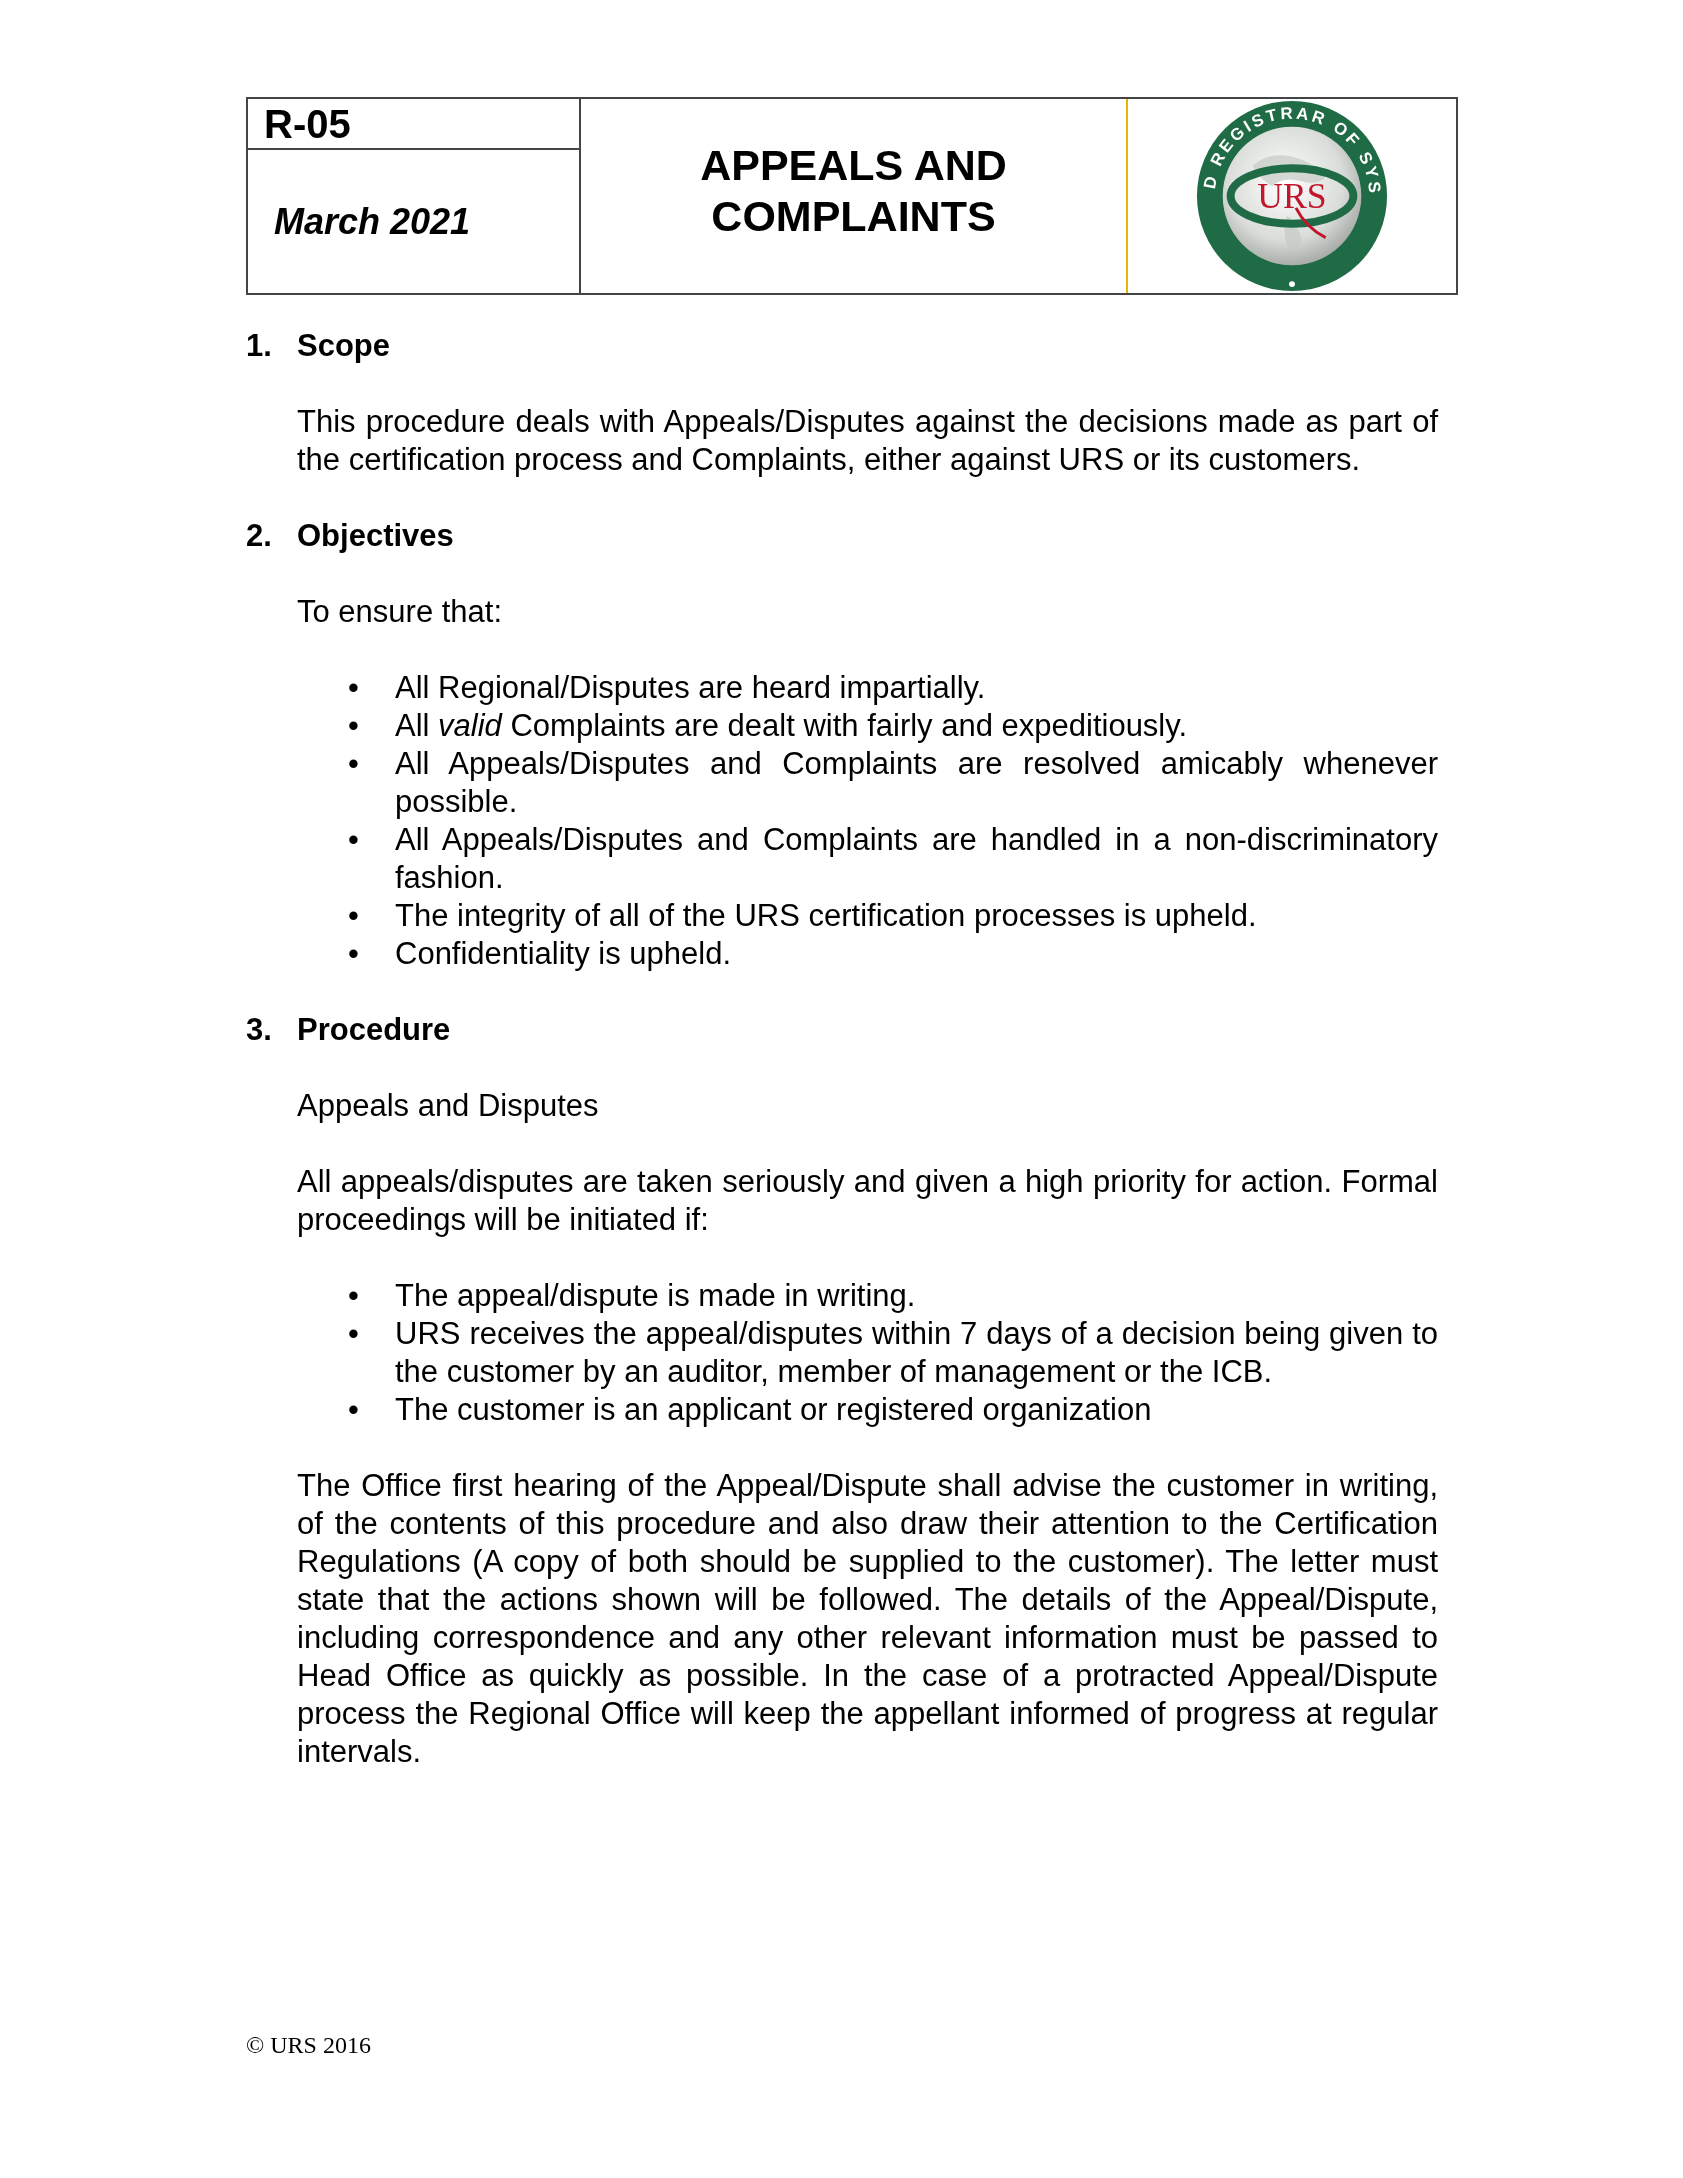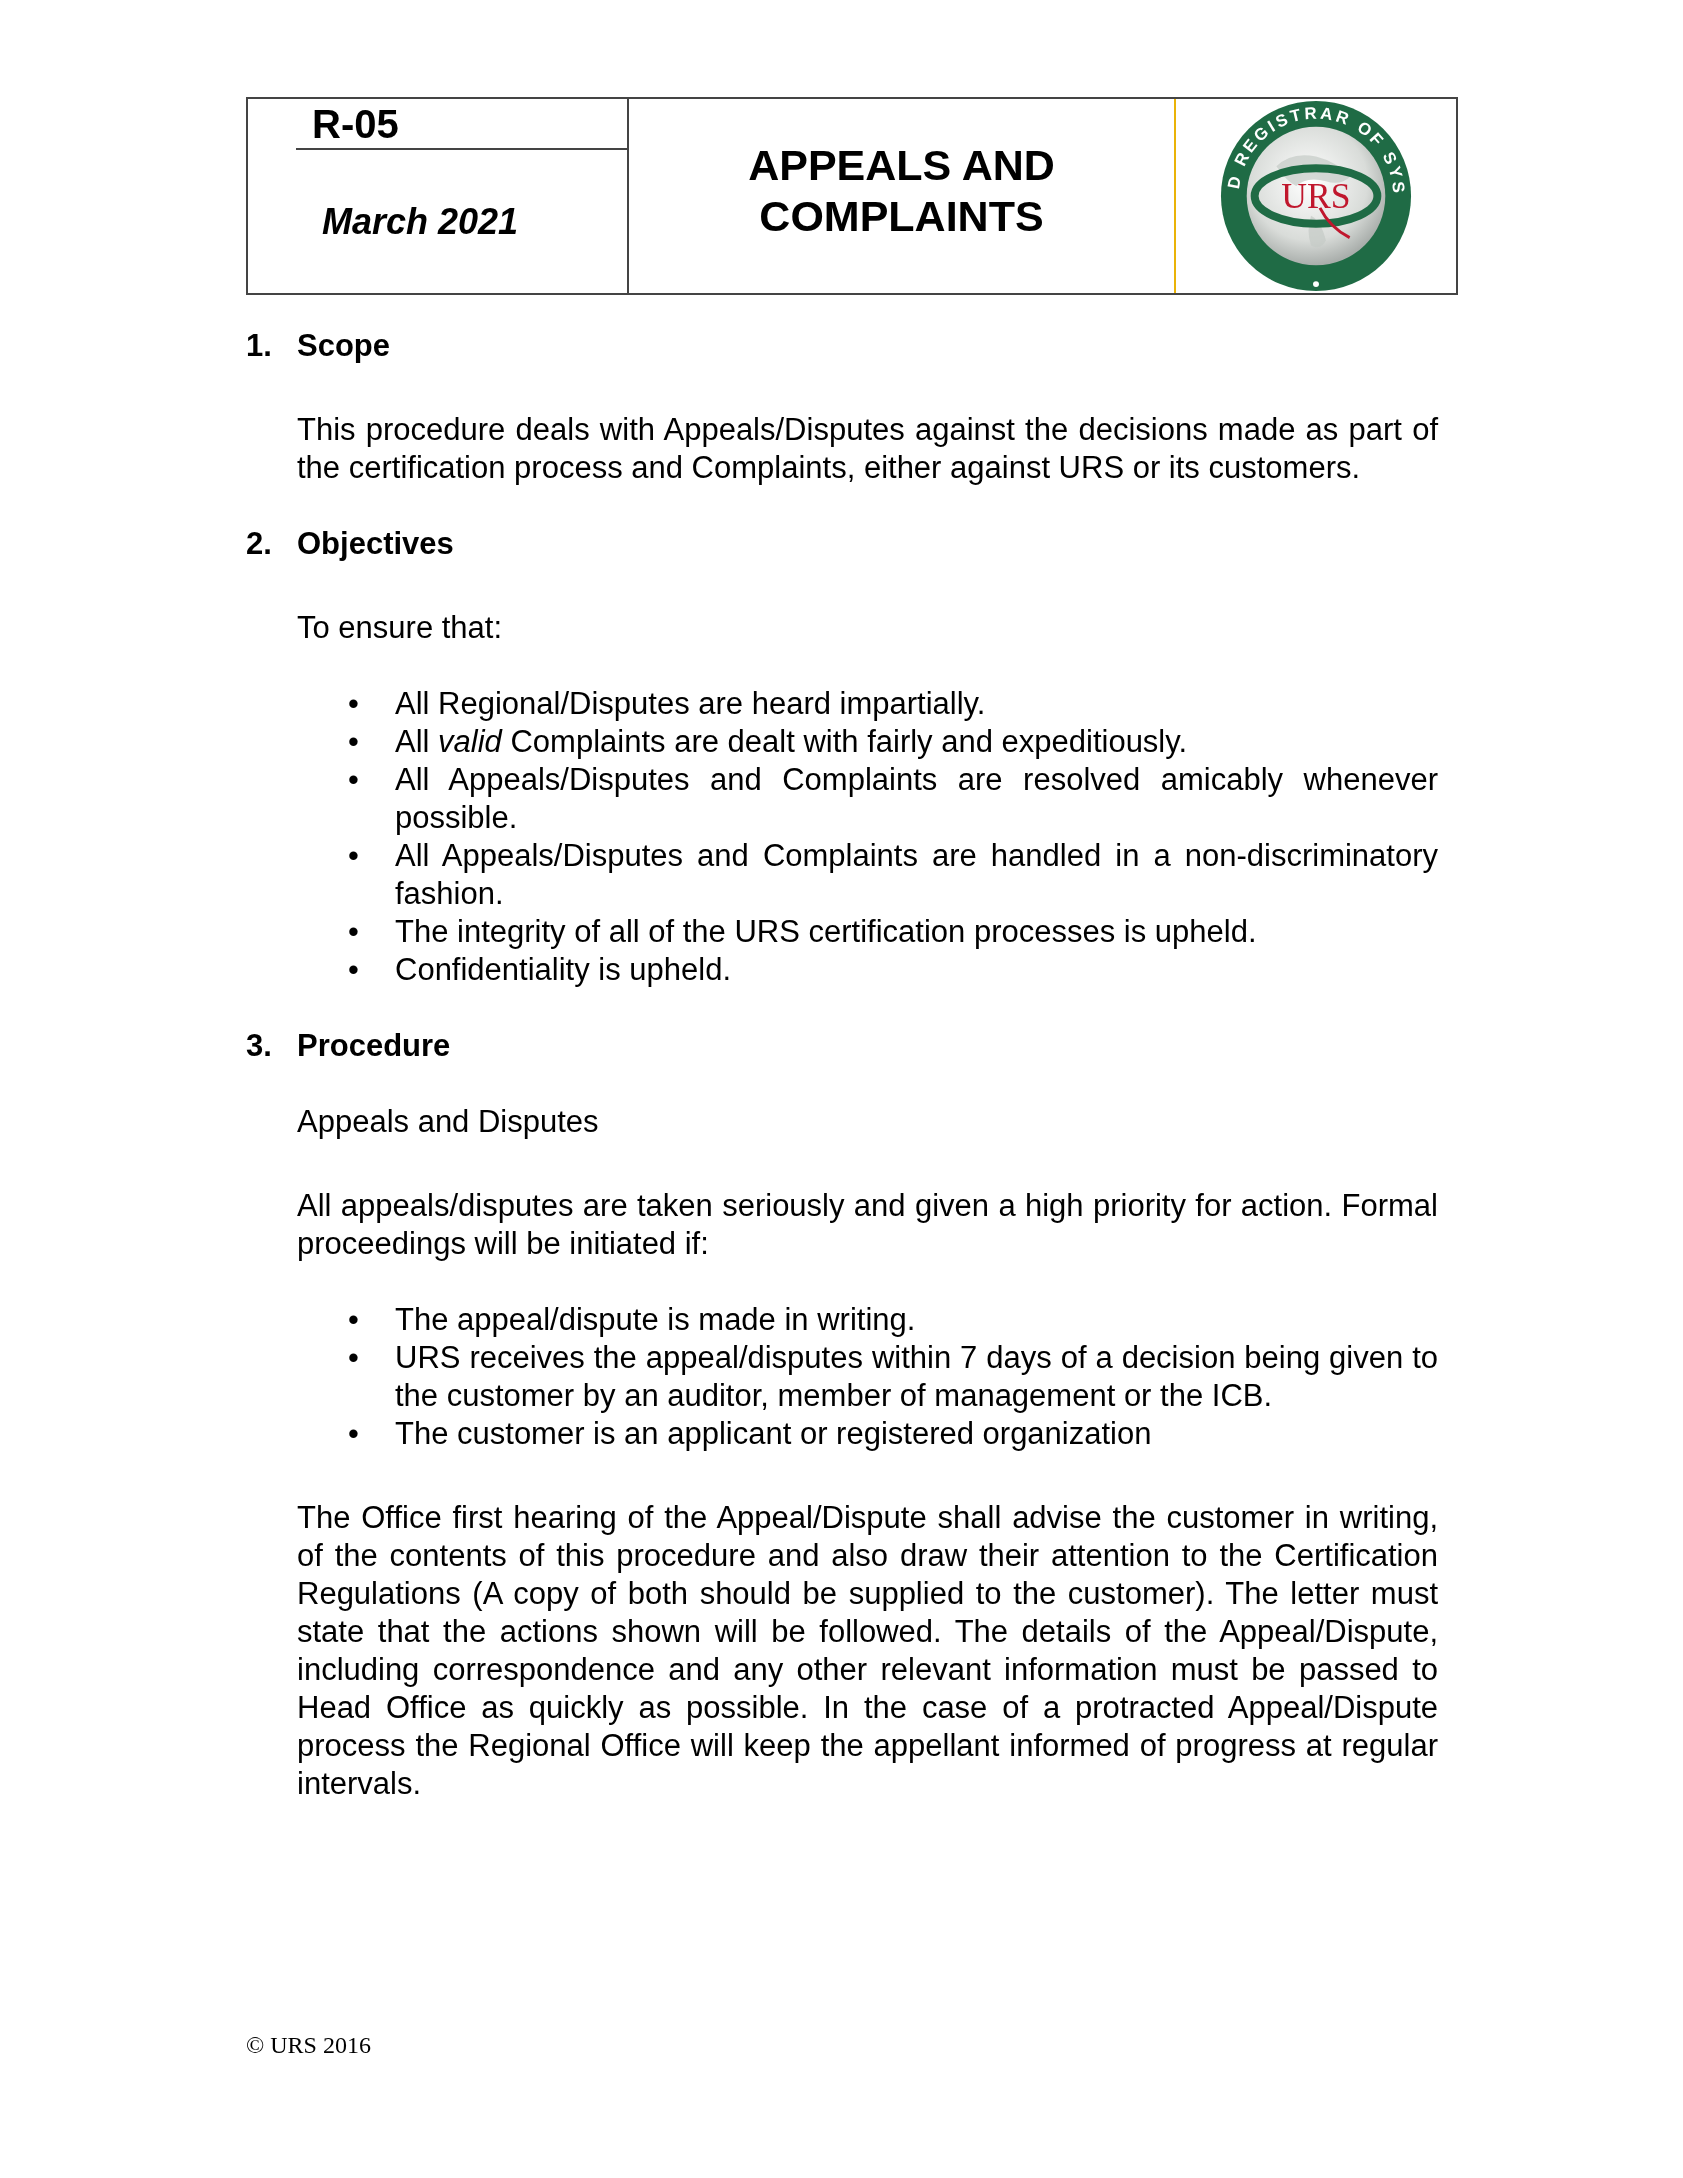--- a/index.html
+++ b/index.html
@@ -1,37 +1,37 @@
 <!DOCTYPE html>
 <html><head>
 <meta charset="utf-8">
 <style>
   html, body { margin: 0; padding: 0; background: #ffffff; }
   body { width: 1683px; height: 2178px; position: relative; overflow: hidden;
          font-family: "Liberation Sans", sans-serif; color: #000; }
 
   
   .hdr { position: absolute; left: 246px; top: 97px; width: 1212px; height: 198px;
-         border: 2px solid #444; box-sizing: border-box; display: flex; padding-left: 48px; }
+         border: 2px solid #444; box-sizing: border-box; display: flex; }
   .hdr-left { width: 331px; border-right: 2px solid #444; display: flex; flex-direction: column; }
   .hdr-left .cell { border-bottom: 2px solid #444; box-sizing: border-box; padding-left: 16px;
                     font-weight: bold; font-size: 40px; line-height: 1; display: flex; align-items: center; }
   .hdr-left .c1 { height: 51px; }
   .hdr-left .c2 { height: 52px; }
   .hdr-left .c3 { flex: 1; border-bottom: none; font-style: italic; font-size: 36px; padding-left: 26px; }
   .hdr-mid { width: 547px; border-right: 2px solid #eab308; display: flex; align-items: center; justify-content: center;
              text-align: center; font-weight: bold; font-size: 43px; line-height: 51px; padding-bottom: 10px; box-sizing: border-box; }
   .hdr-right { flex: 1; display: flex; align-items: center; justify-content: center; }
   .logo { width: 198px; height: 198px; }
 
   
   .content { position: absolute; left: 246px; top: 327px; width: 1192px; font-size: 31px; line-height: 38px; }
   .sec-h { font-weight: bold; display: flex; margin: 0; }
   .sec-h .num { width: 51px; }
-  .para { margin: 8px 0 0 51px; text-align: justify; }
+  .para { margin: 0 0 0 51px; text-align: justify; }
   .sub-h { font-weight: normal; margin: 0 0 0 51px; }
   .gap { height: 38px; }
   .bullets { list-style: none; margin: 0; padding: 0 0 0 149px; }
   .bullets li { position: relative; text-align: justify; }
   .bullets li .dot { position: absolute; left: -47px; top: 0; }
   .footer { position: absolute; left: 246px; top: 2032px; font-family: "Liberation Serif", serif; font-size: 24px; }
 </style>
 </head>
 <body>
 

